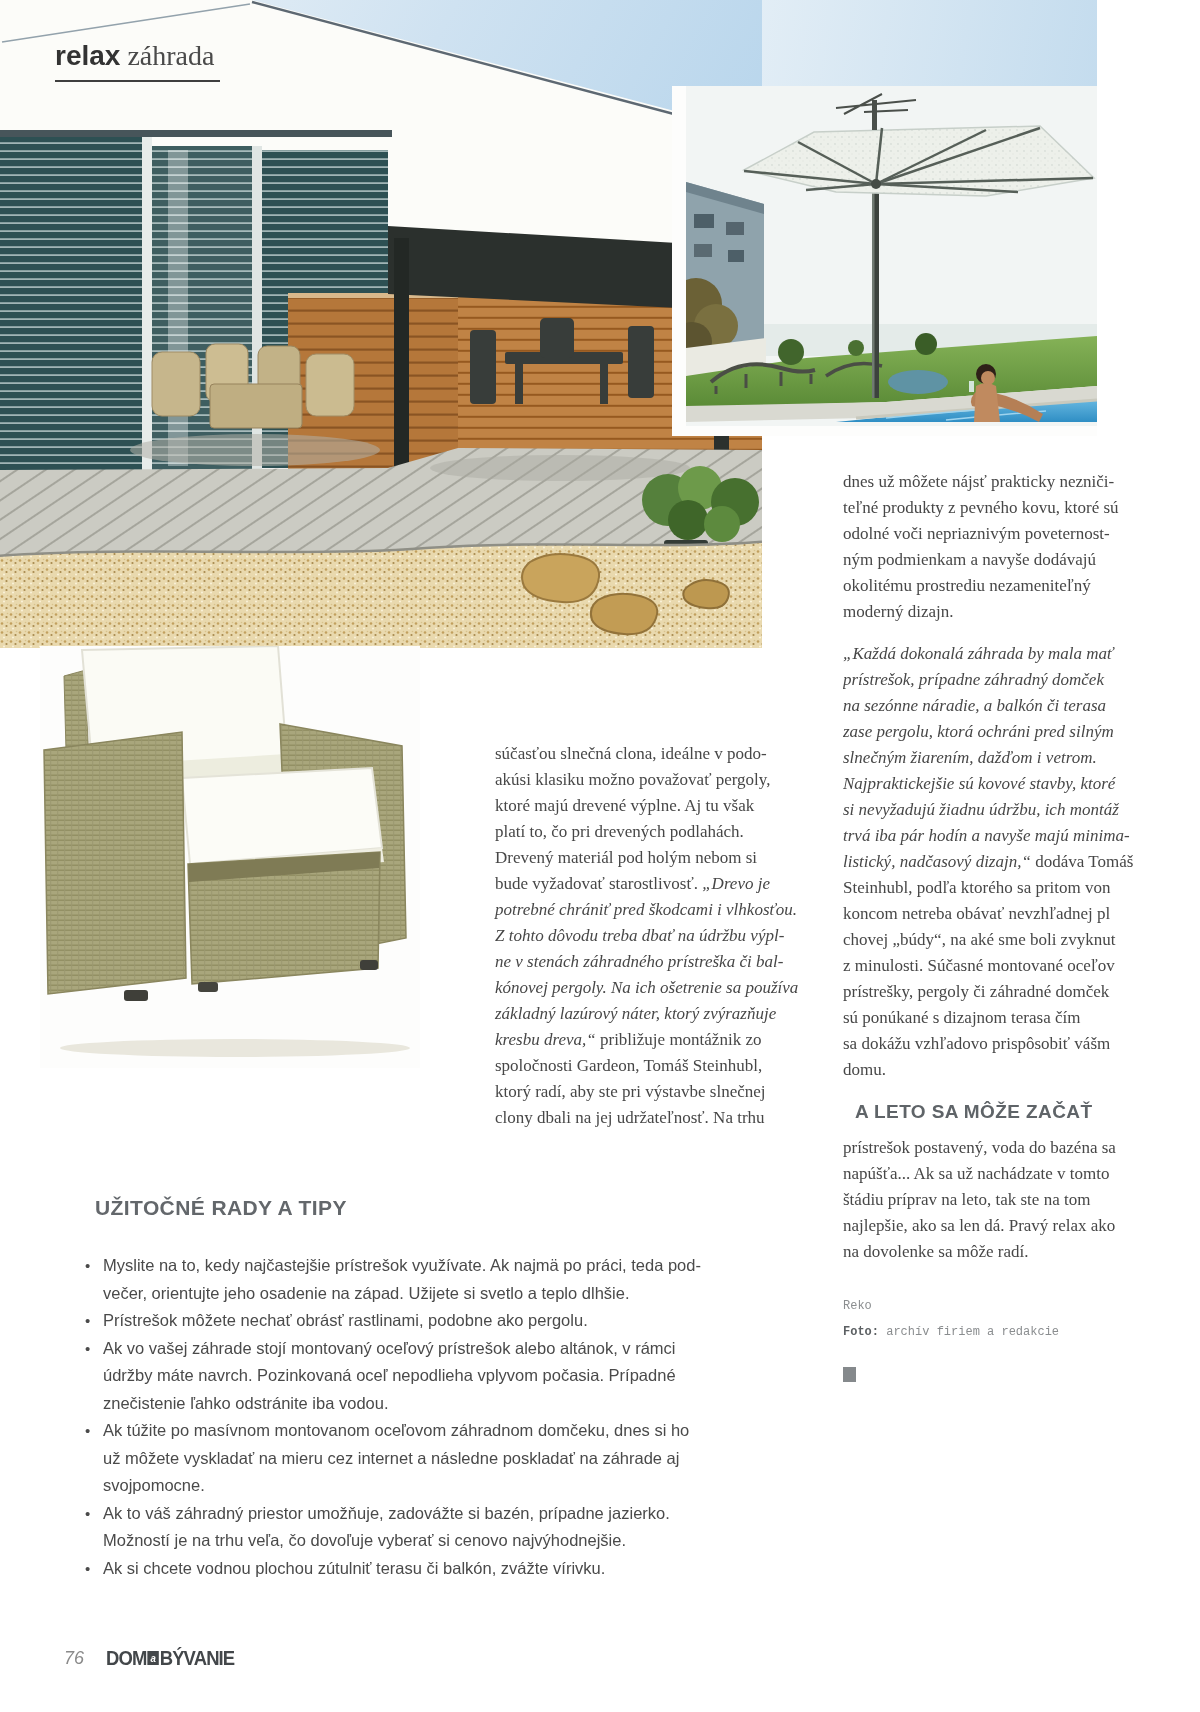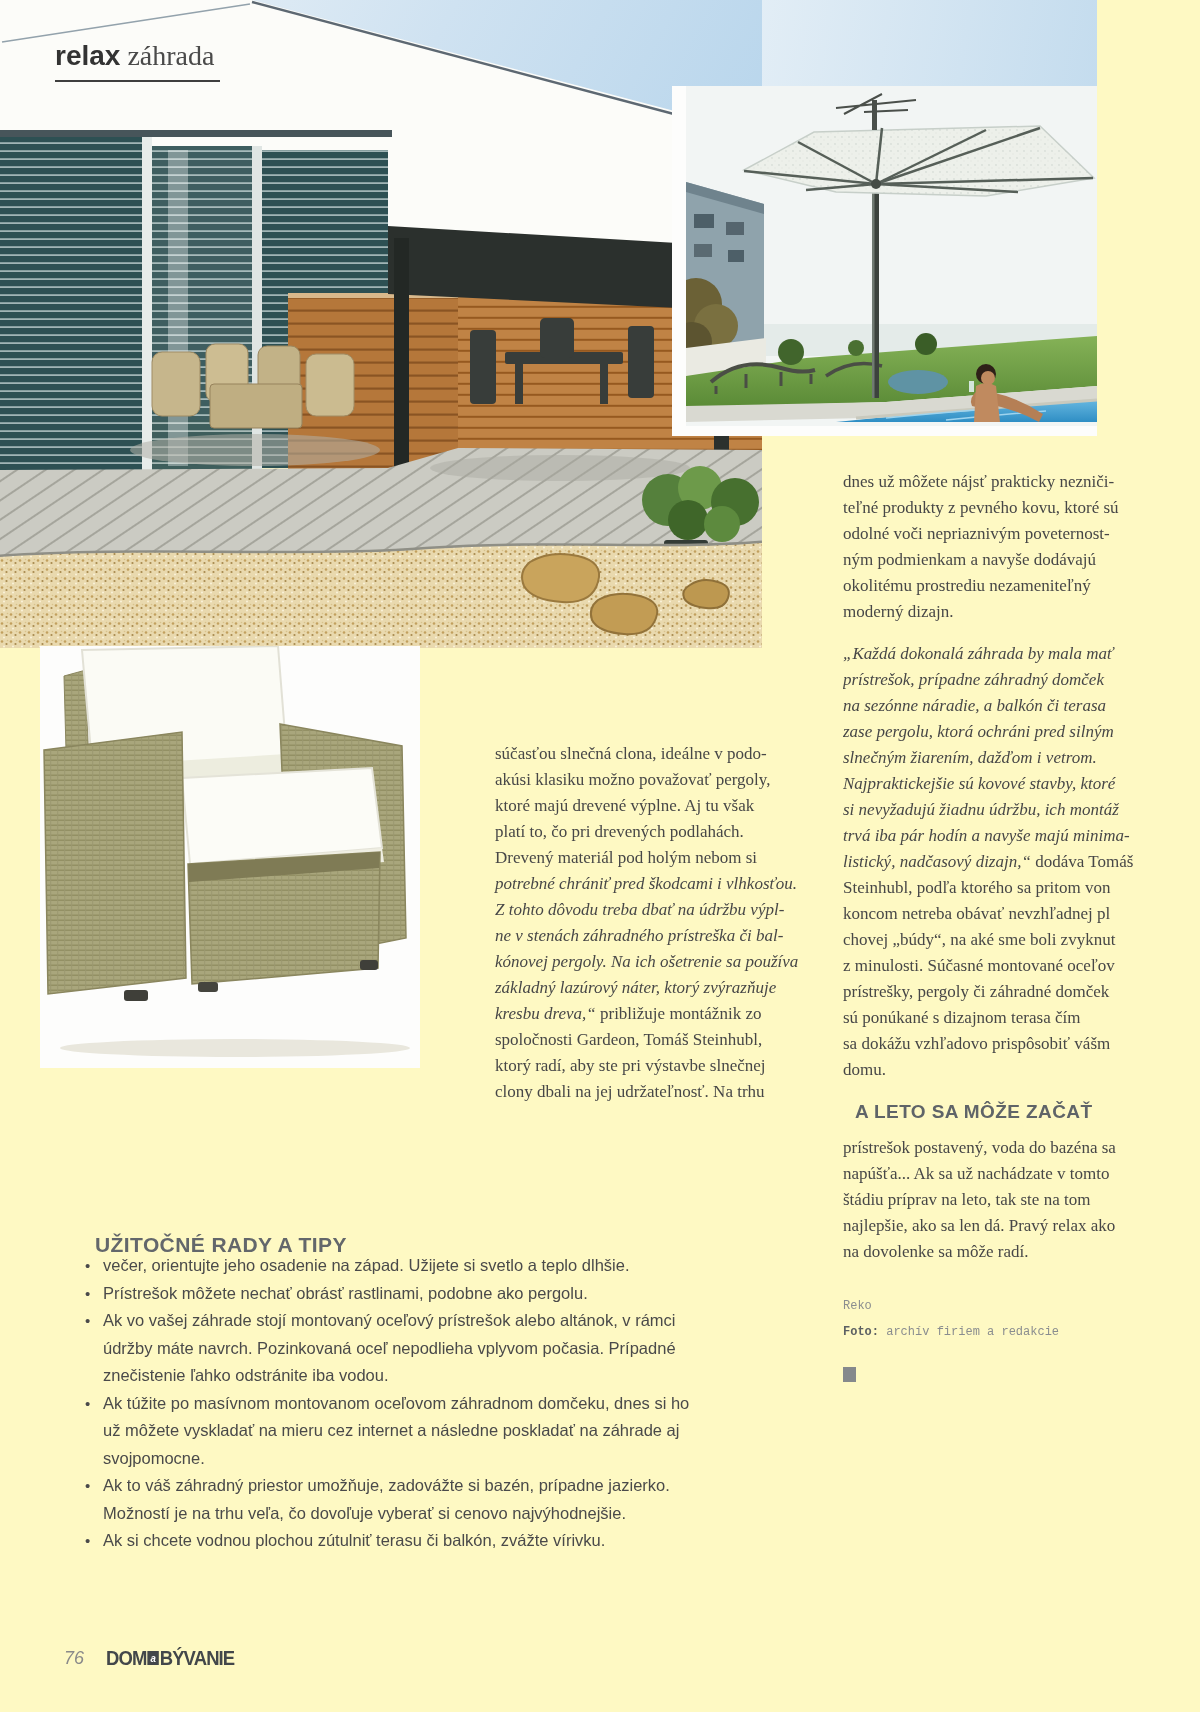--- a/index.html
+++ b/index.html
@@ -1,16 +1,16 @@
 <!DOCTYPE html>
 <html><head>
 <meta charset="utf-8">
 <style>
   html,body{margin:0;padding:0;background:#e9e9e9;}
-  #page{position:relative;width:1200px;height:1712px;margin:0 auto;background:#fef9c3;overflow:hidden;
+  #page{position:relative;width:1200px;height:1712px;margin:0 auto;background:#ffffff;overflow:hidden;
         font-family:"Liberation Serif","DejaVu Serif",serif;color:#454545;}
   .abs{position:absolute;}
   
   #hdr{left:55px;top:40px;font-size:28px;color:#3c3c3c;z-index:6;}
   #hdr .b{font-family:"Liberation Sans","DejaVu Sans",sans-serif;font-weight:700;color:#333;}
   #hdr .s{font-family:"Liberation Serif",serif;margin-left:7px;color:#4a4a4a;}
   #hdr-rule{left:55px;top:80px;width:165px;height:2px;background:#3f3f3f;z-index:6;}
   
   #sky-strip{left:750px;top:0;width:347px;height:90px;background:linear-gradient(100deg,#e3eef6,#c4dcee);z-index:1;}
   #terrace{left:0;top:0;z-index:2;}
@@ -20,21 +20,21 @@
   .line{white-space:nowrap;}
   .it{font-style:italic;}
   #midcol{left:455px;top:741px;width:390px;font-size:17px;line-height:26px;color:#474747;z-index:5;margin-left:40px;}
   #rightcol{left:843px;top:469px;width:357px;overflow:hidden;font-size:17px;line-height:26px;color:#474747;z-index:5;}
   #rightcol .para{margin:0 0 16px 0;}
   #right-heading{font-family:"Liberation Sans","DejaVu Sans",sans-serif;font-weight:700;font-size:19px;
                  color:#5f6468;letter-spacing:.4px;margin:6px 0 10px 12px;}
   #credits{margin-top:28px;font-family:Liberation Mono, monospace;font-size:12px;color:#8a8d8f;line-height:26px;}
   #credits .fl{font-weight:700;color:#5c6063;}
   #endmark{width:13px;height:15px;background:#85898c;margin-top:22px;}
-  #tips-heading{left:95px;top:1233px;font-family:"Liberation Sans","DejaVu Sans",sans-serif;font-weight:700;
+  #tips-heading{left:95px;top:1196px;font-family:"Liberation Sans","DejaVu Sans",sans-serif;font-weight:700;
                 font-size:21px;color:#63676b;letter-spacing:.4px;z-index:5;}
   #tips{left:85px;top:1252px;width:700px;font-family:"Liberation Sans","DejaVu Sans",sans-serif;
         font-size:16.5px;line-height:27.5px;color:#4a4a4a;z-index:5;}
   .tip{position:relative;padding-left:18px;}
   .tip .dot{position:absolute;left:0;top:0;font-size:15px;color:#4a4a4a;}
   
   #foot{left:64px;top:1646px;font-family:"Liberation Sans","DejaVu Sans",sans-serif;z-index:5;display:flex;align-items:center;}
   #foot .pn{font-size:18px;color:#8a8a8a;margin-right:22px;font-style:italic;}
   #logo{display:inline-flex;align-items:center;font-weight:700;font-size:21px;color:#43474a;
         letter-spacing:-1px;transform:scaleX(.88);transform-origin:left center;}
@@ -242,20 +242,21 @@
     <span class="b">relax</span><span class="s">záhrada</span>
   </div>
   <div class="abs" id="hdr-rule"></div>
 
   <div class="abs" id="midcol">
       <div class="line">súčasťou slnečná clona, ideálne v podo-</div>
       <div class="line">akúsi klasiku možno považovať pergoly,</div>
       <div class="line">ktoré majú drevené výplne. Aj tu však</div>
       <div class="line">platí to, čo pri drevených podlahách.</div>
       <div class="line">Drevený materiál pod holým nebom si</div>
+      <div class="line"><span>bude vyžadovať starostlivosť. </span><span class="it">„Drevo je</span></div>
       <div class="line"><span class="it">potrebné chrániť pred škodcami i vlhkosťou.</span></div>
       <div class="line"><span class="it">Z tohto dôvodu treba dbať na údržbu výpl-</span></div>
       <div class="line"><span class="it">ne v stenách záhradného prístreška či bal-</span></div>
       <div class="line"><span class="it">kónovej pergoly. Na ich ošetrenie sa používa</span></div>
       <div class="line"><span class="it">základný lazúrový náter, ktorý zvýrazňuje</span></div>
       <div class="line"><span class="it">kresbu dreva,“ </span><span>približuje montážnik zo</span></div>
       <div class="line">spoločnosti Gardeon, Tomáš Steinhubl,</div>
       <div class="line">ktorý radí, aby ste pri výstavbe slnečnej</div>
       <div class="line">clony dbali na jej udržateľnosť. Na trhu</div>
     </div>
@@ -301,20 +302,21 @@
       <div><span class="fl">Foto:</span> <span>archív firiem a redakcie</span></div>
     </div>
     <div id="endmark"></div>
   </div>
 
   <div class="abs" id="tips-heading">UŽITOČNÉ RADY A TIPY</div>
   <div class="abs" id="tips">
     <div class="tip">
       <span class="dot">•</span>
       <div>
+          <div class="line">Myslite na to, kedy najčastejšie prístrešok využívate. Ak najmä po práci, teda pod-</div>
           <div class="line">večer, orientujte jeho osadenie na západ. Užijete si svetlo a teplo dlhšie.</div>
         </div>
     </div>
     <div class="tip">
       <span class="dot">•</span>
       <div>
           <div class="line">Prístrešok môžete nechať obrásť rastlinami, podobne ako pergolu.</div>
         </div>
     </div>
     <div class="tip">

